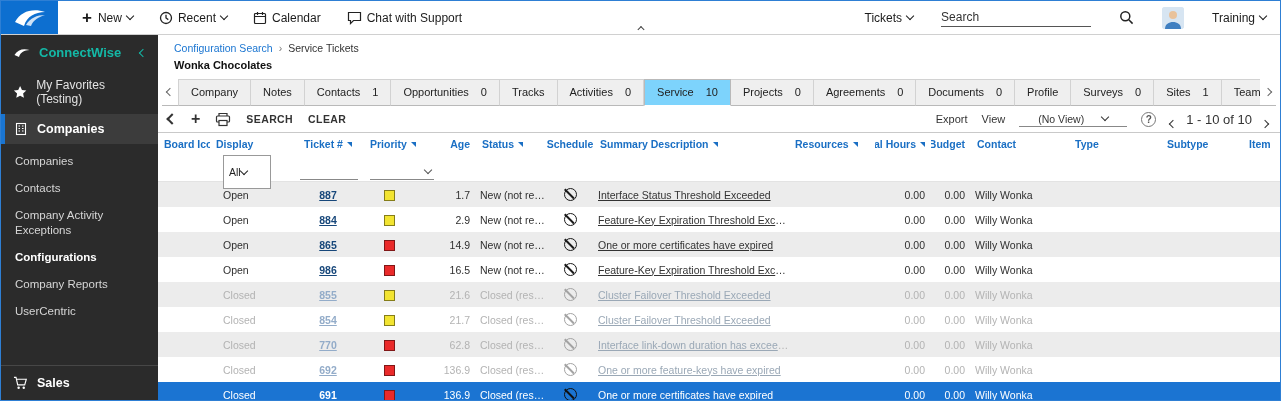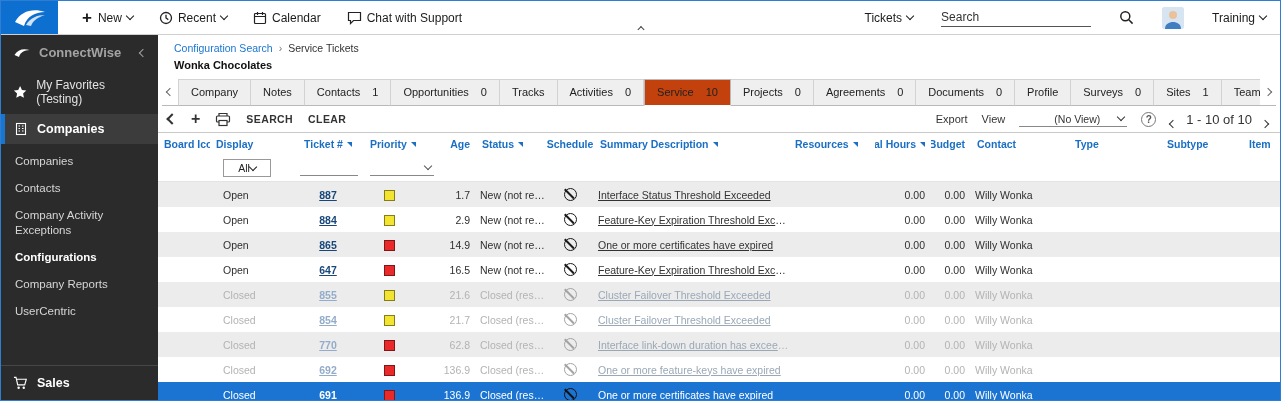--- a/index.html
+++ b/index.html
@@ -27,21 +27,21 @@
   .topbar-right { margin-left:auto; display:flex; align-items:center; gap:28px; padding-right:14px; }
   .global-search { border:0; border-bottom:1px solid #555; width:150px; font-size:12px; padding:2px 0; outline:none; font-family:inherit; color:#222; background:transparent; }
   .global-search::placeholder { color:#333; opacity:1; }
   .avatar { width:22px; height:22px; border-radius:3px; overflow:hidden; background:#d7e5f2; flex:0 0 22px; cursor:pointer; }
 
   
   .app { flex:1; display:flex; min-height:0; }
 
   
   .sidebar { width:157px; flex:0 0 157px; background:#2b2b2b; color:#e3e3e3; display:flex; flex-direction:column; }
-  .side-brand { display:flex; align-items:center; gap:8px; padding:10px 12px; color:#a3a3a3; font-size:13px; font-weight:bold; cursor:pointer; }
+  .side-brand { display:flex; align-items:center; gap:8px; padding:10px 12px; color:#14b8a6; font-size:13px; font-weight:bold; cursor:pointer; }
   .side-brand .chev { margin-left:auto; }
   .side-item { display:flex; align-items:center; gap:9px; padding:8px 10px 8px 12px; font-size:12px; cursor:pointer; }
   .side-item.module { background:#3c3c3c; border-left:4px solid #1a75d1; padding-left:9px; color:#fff; font-weight:bold; font-size:12.5px; }
   .side-sub { display:flex; flex-direction:column; padding:4px 0; }
   .side-sub-item { padding:6px 10px 6px 14px; font-size:11.5px; color:#d6d6d6; line-height:15px; text-decoration:none; }
   .side-sub-item.active { color:#fff; font-weight:bold; }
   .side-sales { margin-top:auto; border-top:1px solid #474747; display:flex; align-items:center; gap:9px; padding:10px 12px; font-weight:bold; font-size:12.5px; color:#fff; cursor:pointer; }
 
   
   .main { flex:1; min-width:0; display:flex; flex-direction:column; background:#fff; }
@@ -51,48 +51,48 @@
   .breadcrumb .cur { color:#333; }
   .company-name { padding:5px 0 0 16px; font-size:11px; font-weight:bold; color:#111; }
 
   
   .tabs-wrap { display:flex; align-items:stretch; margin-top:8px; padding:0 4px; }
   .tab-scroll { display:flex; align-items:center; padding:0 5px; border-bottom:1px solid #b9b9b9; color:#666; cursor:pointer; flex:0 0 auto; }
   .tabs { display:flex; overflow:hidden; flex:1; min-width:0; }
   .tabs::after { content:""; flex:1; min-width:0; border-bottom:1px solid #b9b9b9; }
   .tab { padding:6px 12px 7px; font-size:11px; color:#222; background:#efefef; border:1px solid #d2d2d2; border-left:0; border-bottom:1px solid #b9b9b9; white-space:nowrap; flex:0 0 auto; }
   .tab:first-child { border-left:1px solid #d2d2d2; }
-  .tab.active { background:#c2410c; border:1px solid #b9b9b9; border-bottom:1px solid #fff; }
+  .tab.active { background:#7dd3fc; border:1px solid #b9b9b9; border-bottom:1px solid #fff; }
   .tab-count { display:none; margin-left:7px; }
   .tab.has-count .tab-count { display:inline; }
 
   
   .grid-toolbar { height:27px; flex:0 0 27px; display:flex; align-items:center; border-bottom:1px solid #c9c9c9; padding:0 12px 0 10px; font-size:11px; }
   .gt-left { display:flex; align-items:center; gap:15px; }
   .back-chev { width:8px; height:8px; border-width:2px; color:#333; }
   .plus-tool { font-size:16px; font-weight:bold; color:#333; line-height:1; }
   .gt-text { font-weight:bold; font-size:10.5px; letter-spacing:.4px; color:#333; }
   .gt-right { margin-left:auto; display:flex; align-items:center; gap:14px; color:#333; }
-  .view-select { display:flex; align-items:center; justify-content:flex-end; gap:18px; border-bottom:1px solid #888; padding:1px 3px; min-width:108px; font-size:10.5px; cursor:pointer; }
+  .view-select { display:flex; align-items:center; justify-content:center; gap:18px; border-bottom:1px solid #888; padding:1px 3px; min-width:108px; font-size:10.5px; cursor:pointer; }
   .help-circle { width:15px; height:15px; border:1px solid #777; border-radius:50%; color:#555; font-size:10px; display:flex; align-items:center; justify-content:center; font-weight:bold; cursor:pointer; }
   .pager { display:flex; align-items:flex-end; gap:10px; font-size:13px; }
   .pager .chev { cursor:pointer; }
 
   
   .grid { font-size:10.5px; }
   .grid-row { display:grid; grid-template-columns:52px 82px 72px 78px 34px 70px 48px 195px 86px 56px 40px 98px 92px 82px 1fr; align-items:center; }
   .grid-head { height:22px; color:#1a6fc4; font-weight:bold; }
   .hcell { padding-left:6px; display:flex; align-items:center; white-space:nowrap; overflow:hidden; cursor:pointer; }
   .hcell.right { justify-content:flex-end; padding-right:6px; padding-left:0; }
   .hcell.center-h { justify-content:center; padding-left:0; }
   .ftri { display:none; width:0; height:0; border-top:5px solid #1a6fc4; border-left:5px solid transparent; margin-left:4px; flex:0 0 auto; }
   .hcell.filterable .ftri { display:inline-block; }
 
   .grid-filter { height:27px; border-bottom:1px solid #e3e3e3; }
-  .f-select { margin-left:13px; width:48px; height:18px; border:1px solid #999; display:flex; align-items:center; justify-content:center; padding:0 5px; background:#fff; cursor:pointer; color:#222; }
+  .f-select { margin-left:13px; width:48px; height:18px; border:1px solid #999; display:flex; align-items:center; justify-content:flex-start; padding:16px 5px; background:#fff; cursor:pointer; color:#222; }
   .f-input { margin-left:8px; width:58px; border:0; border-bottom:1px solid #888; height:16px; font:inherit; outline:none; background:transparent; }
   .f-combo { margin-left:6px; width:64px; height:16px; border-bottom:1px solid #888; display:flex; align-items:center; justify-content:flex-end; padding:0 3px; color:#555; cursor:pointer; }
 
   .row { height:25px; color:#2f2f2f; cursor:pointer; }
   .grid-body .row:nth-child(odd) { background:#ececec; }
   .cell { white-space:nowrap; overflow:hidden; text-overflow:ellipsis; padding-left:6px; min-width:0; }
   .cell.center { display:flex; justify-content:center; padding-left:0; }
   .cell.right { text-align:right; padding-right:6px; padding-left:0; }
   .cell.display { padding-left:13px; }
   .cell.status, .cell.summary, .cell.contact { padding-left:4px; }
@@ -537,21 +537,21 @@
               <div class="cell contact">Willy Wonka</div>
               <div class="cell"></div>
               <div class="cell"></div>
               <div class="cell"></div>
             </div>
 
             <div class="grid-row row">
               <div class="cell"></div>
               <div class="cell display">Open</div>
               <div class="cell center">
-                <a class="tlink">647</a>
+                <a class="tlink">986</a>
               </div>
               <div class="cell"><span class="pri" style="background: rgb(234, 42, 42);"></span></div>
               <div class="cell right">16.5</div>
               <div class="cell status">New (not resp...</div>
               <div class="cell center">
                 <span class="sched"></span>
               </div>
               <div class="cell summary"><a class="slink">Feature-Key Expiration Threshold Exceeded</a></div>
               <div class="cell"></div>
               <div class="cell right">0.00</div>

